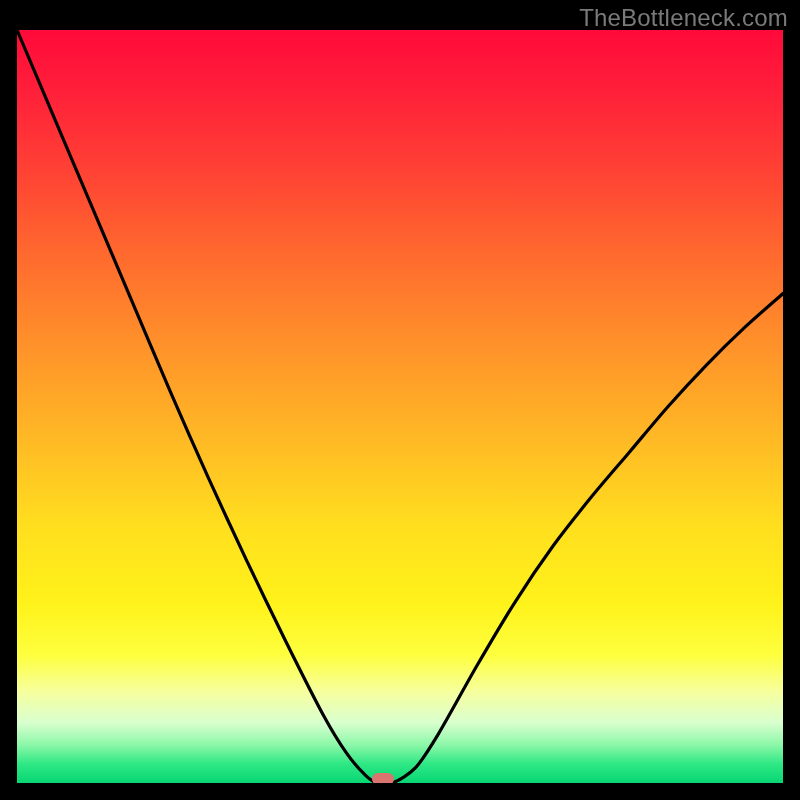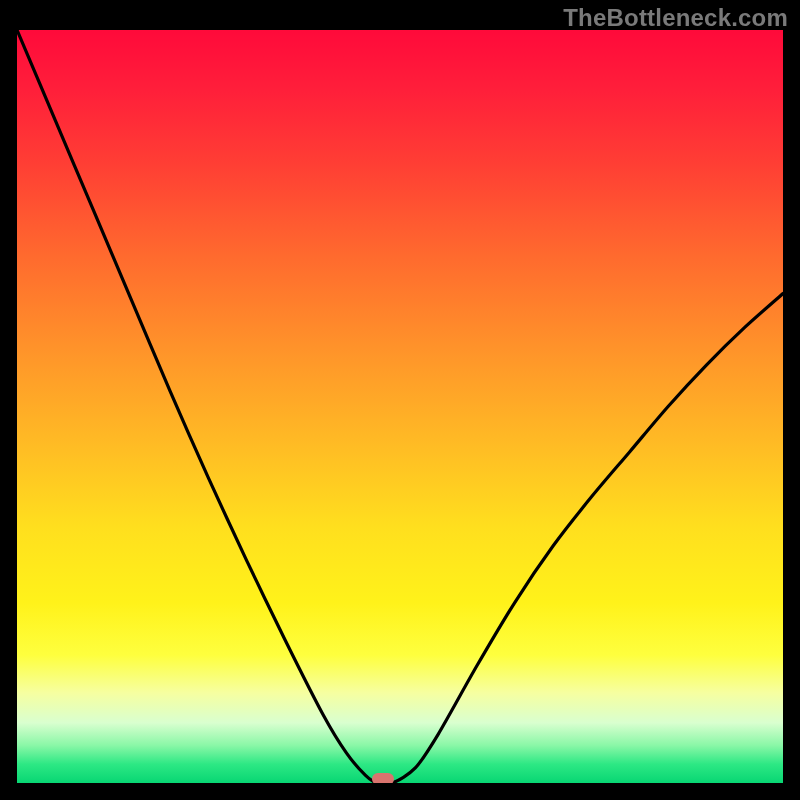--- a/index.html
+++ b/index.html
@@ -15,21 +15,21 @@
     position: relative;
     width: 800px;
     height: 800px;
     background: #000;
   }
   .watermark {
     position: absolute;
     top: 4px;
     right: 12px;
     font-size: 24px;
-    font-weight: 700;
+    font-weight: 400;
     color: #7a7a7a;
     letter-spacing: 0.2px;
     z-index: 10;
   }
   .plot-area {
     position: absolute;
     left: 17px;
     top: 30px;
     width: 766px;
     height: 753px;

